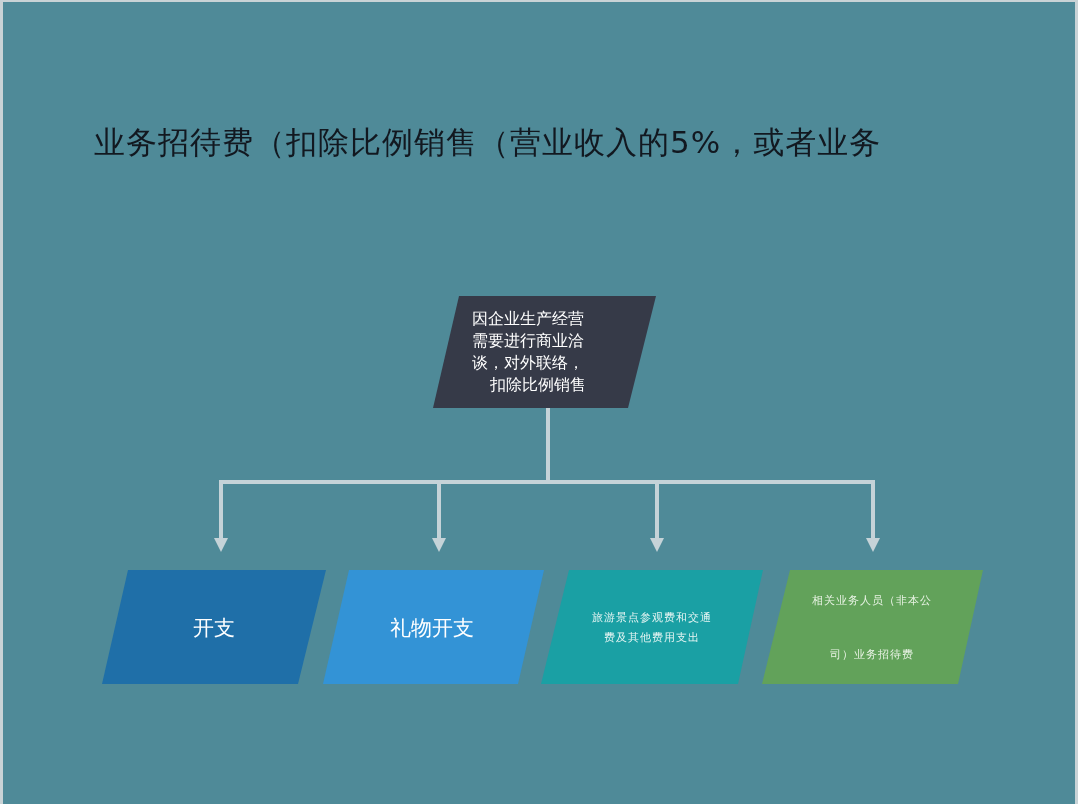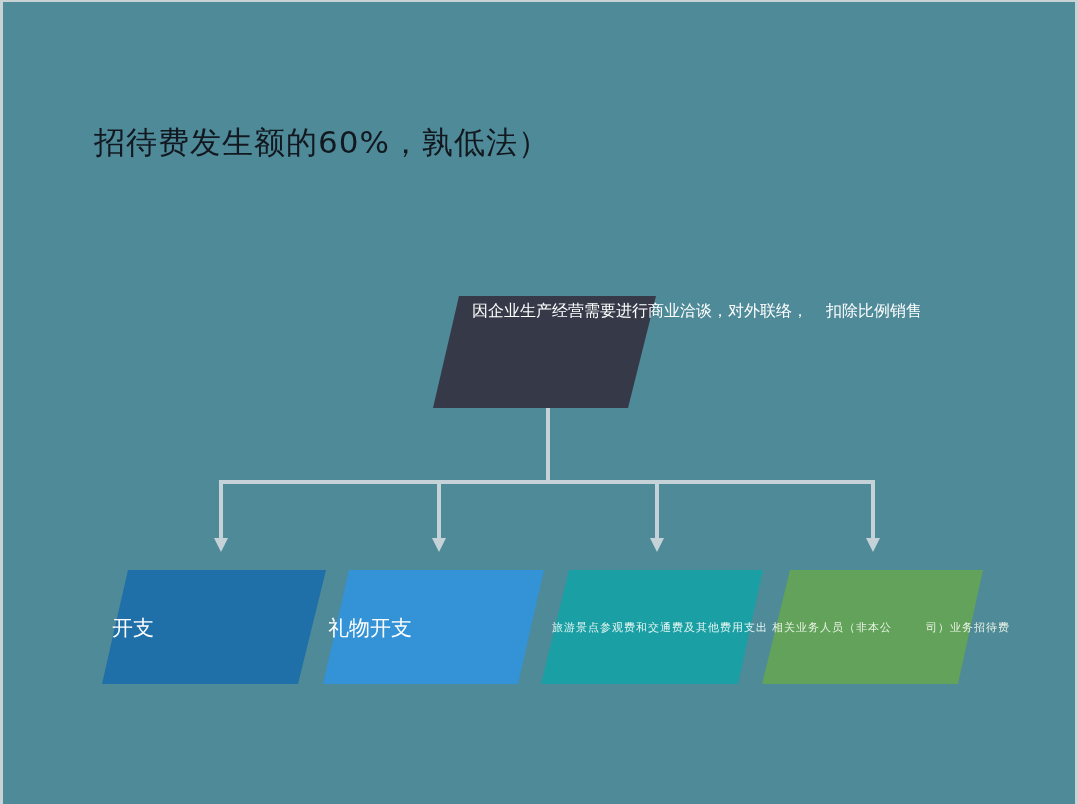--- a/index.html
+++ b/index.html
@@ -39,22 +39,23 @@
     svg.diagram {
       position: absolute;
       left: 0;
       top: 0;
       width: 1078px;
       height: 804px;
     }
     .node-text {
       position: absolute;
       display: flex;
+      flex-direction: column;
       align-items: center;
-      justify-content: space-between;
+      justify-content: center;
       text-align: center;
       color: #ffffff;
     }
     .node-text span { display: block; white-space: nowrap; }
     .root-text {
       left: 440px;
       top: 300px;
       width: 210px;
       height: 104px;
       font-size: 16px;
@@ -66,21 +67,21 @@
     .root-text span:last-child { padding-left: 18px; }
     .leaf-text-lg { font-size: 21px; line-height: 33px; }
     .leaf-text-sm { font-size: 11px; line-height: 20px; letter-spacing: 1px; }
   </style>
 </head>
 <body>
 
 <div class="slide"></div>
 
 <h1 class="title">
-  <span>招待费发生额的60%，孰低法）</span>
+  <span>业务招待费（扣除比例销售（营业收入的5%，或者业务</span>
 </h1>
 
 <svg class="diagram" viewBox="0 0 1078 804">
 
   <polygon points="459,296 656,296 628,408 433,408" fill="#363a48"></polygon>
 
   <g stroke="#c5d3d8" stroke-width="4" fill="none">
     <line x1="548" y1="408" x2="548" y2="482"></line>
     <line x1="219" y1="482" x2="875" y2="482"></line>
     <line x1="221" y1="480" x2="221" y2="540"></line>

